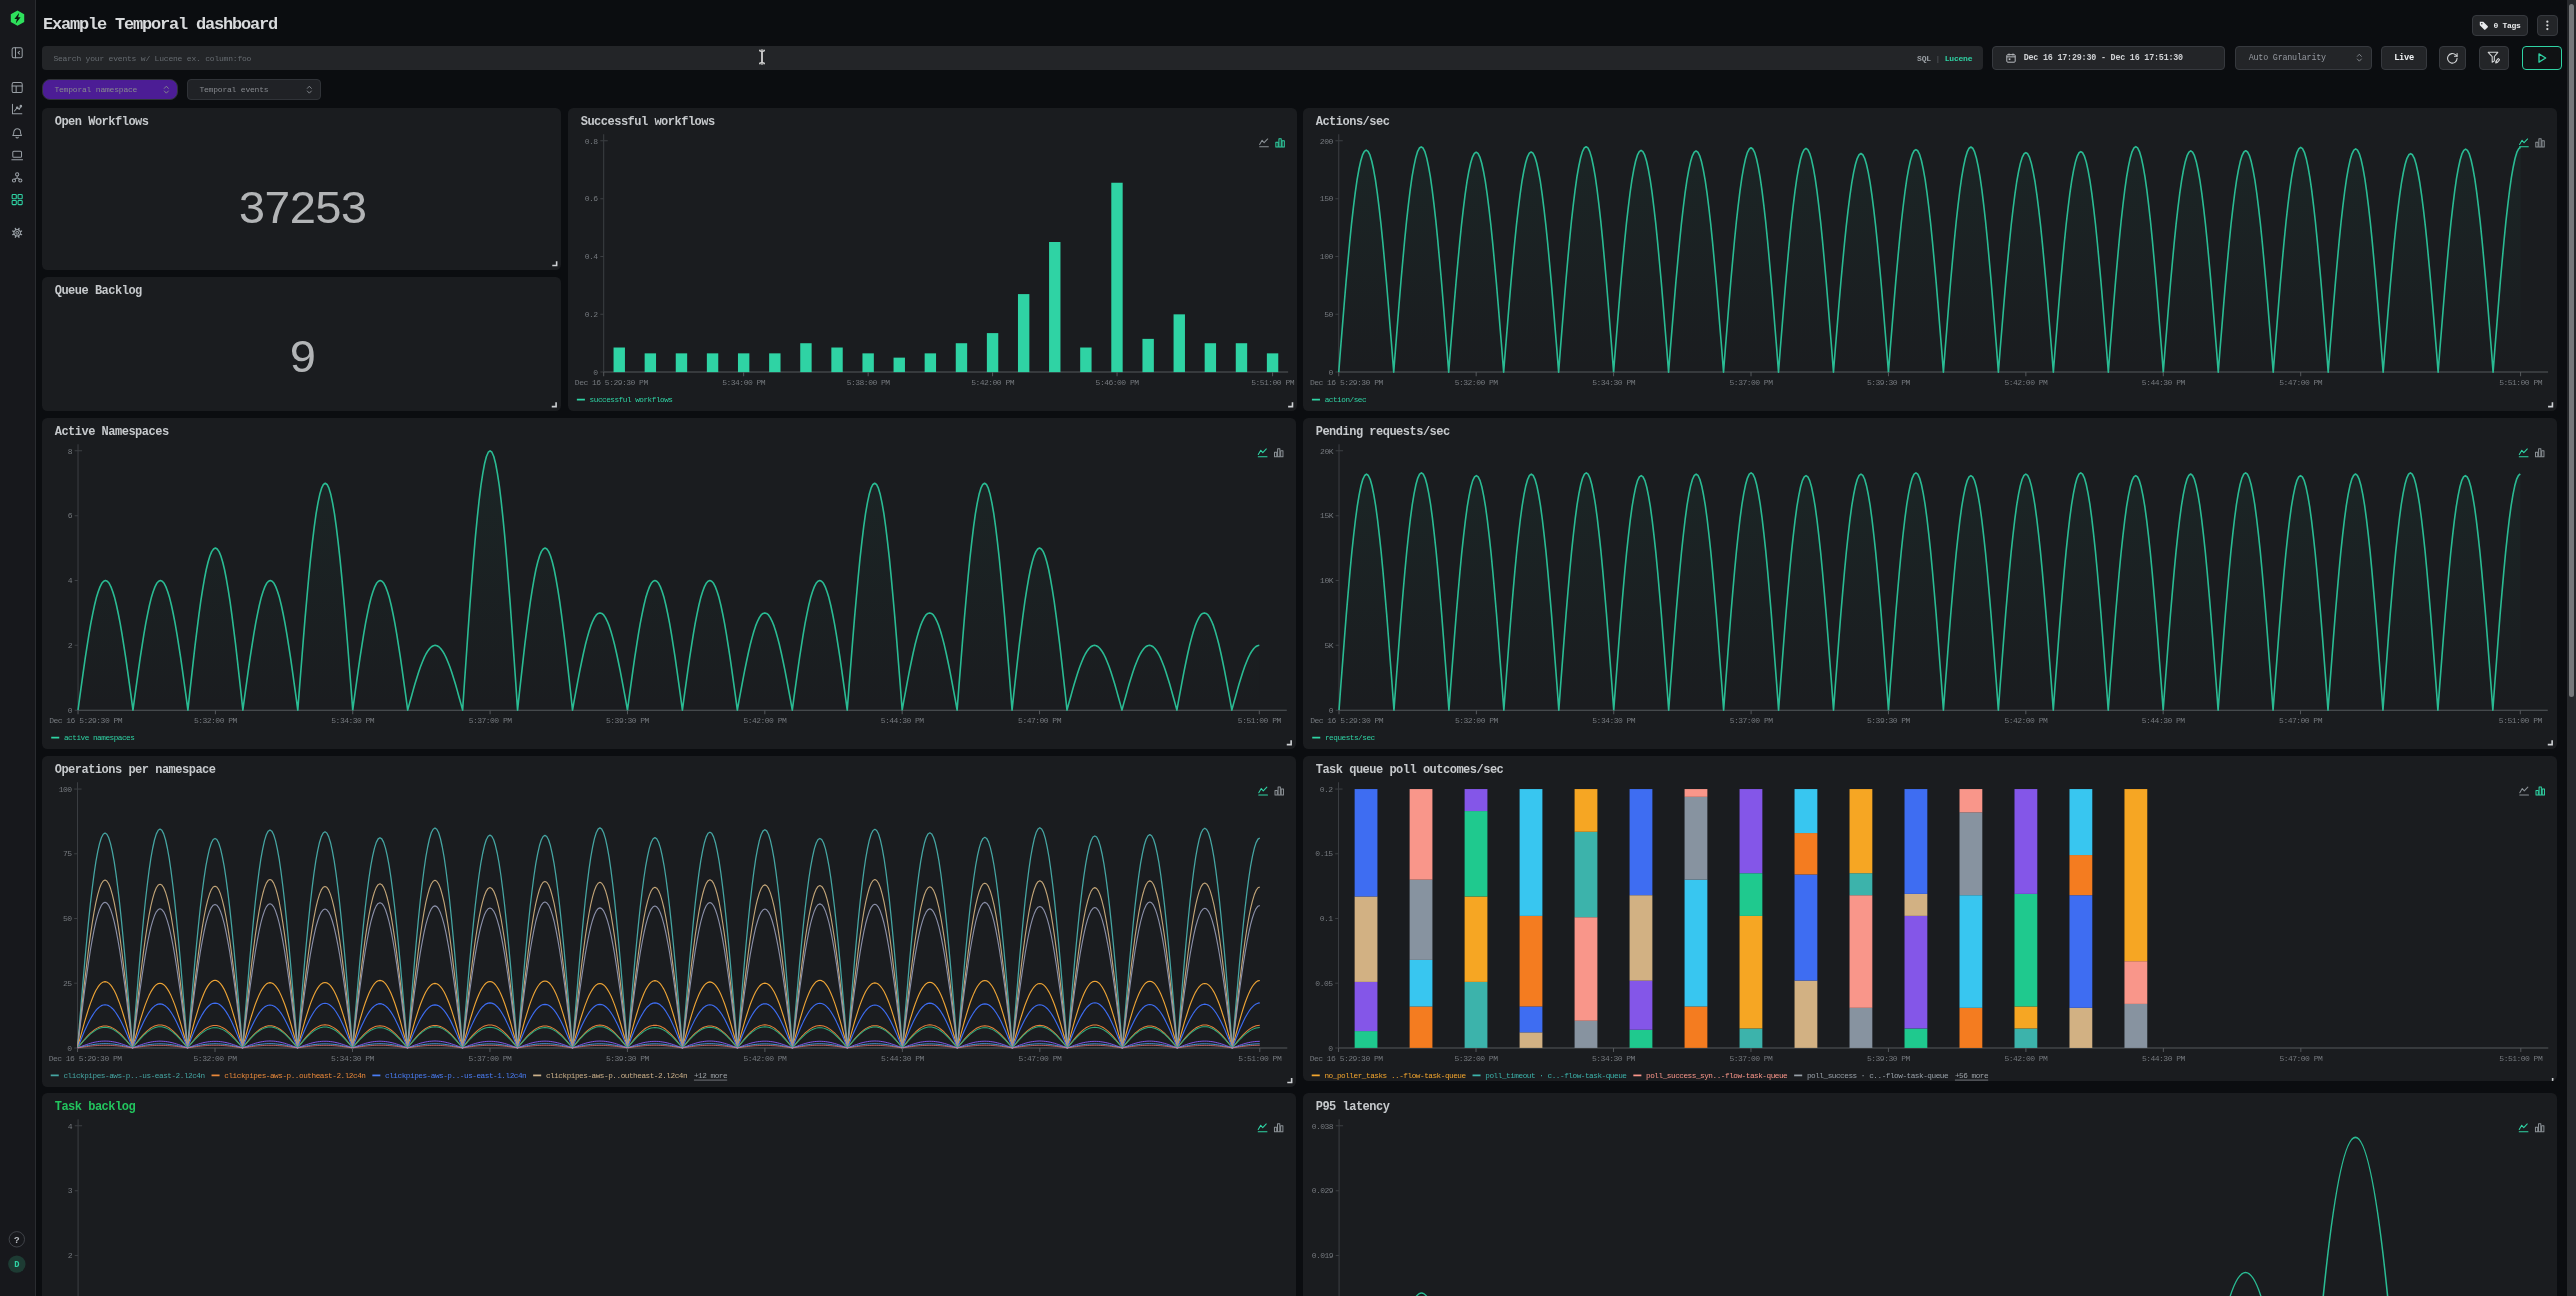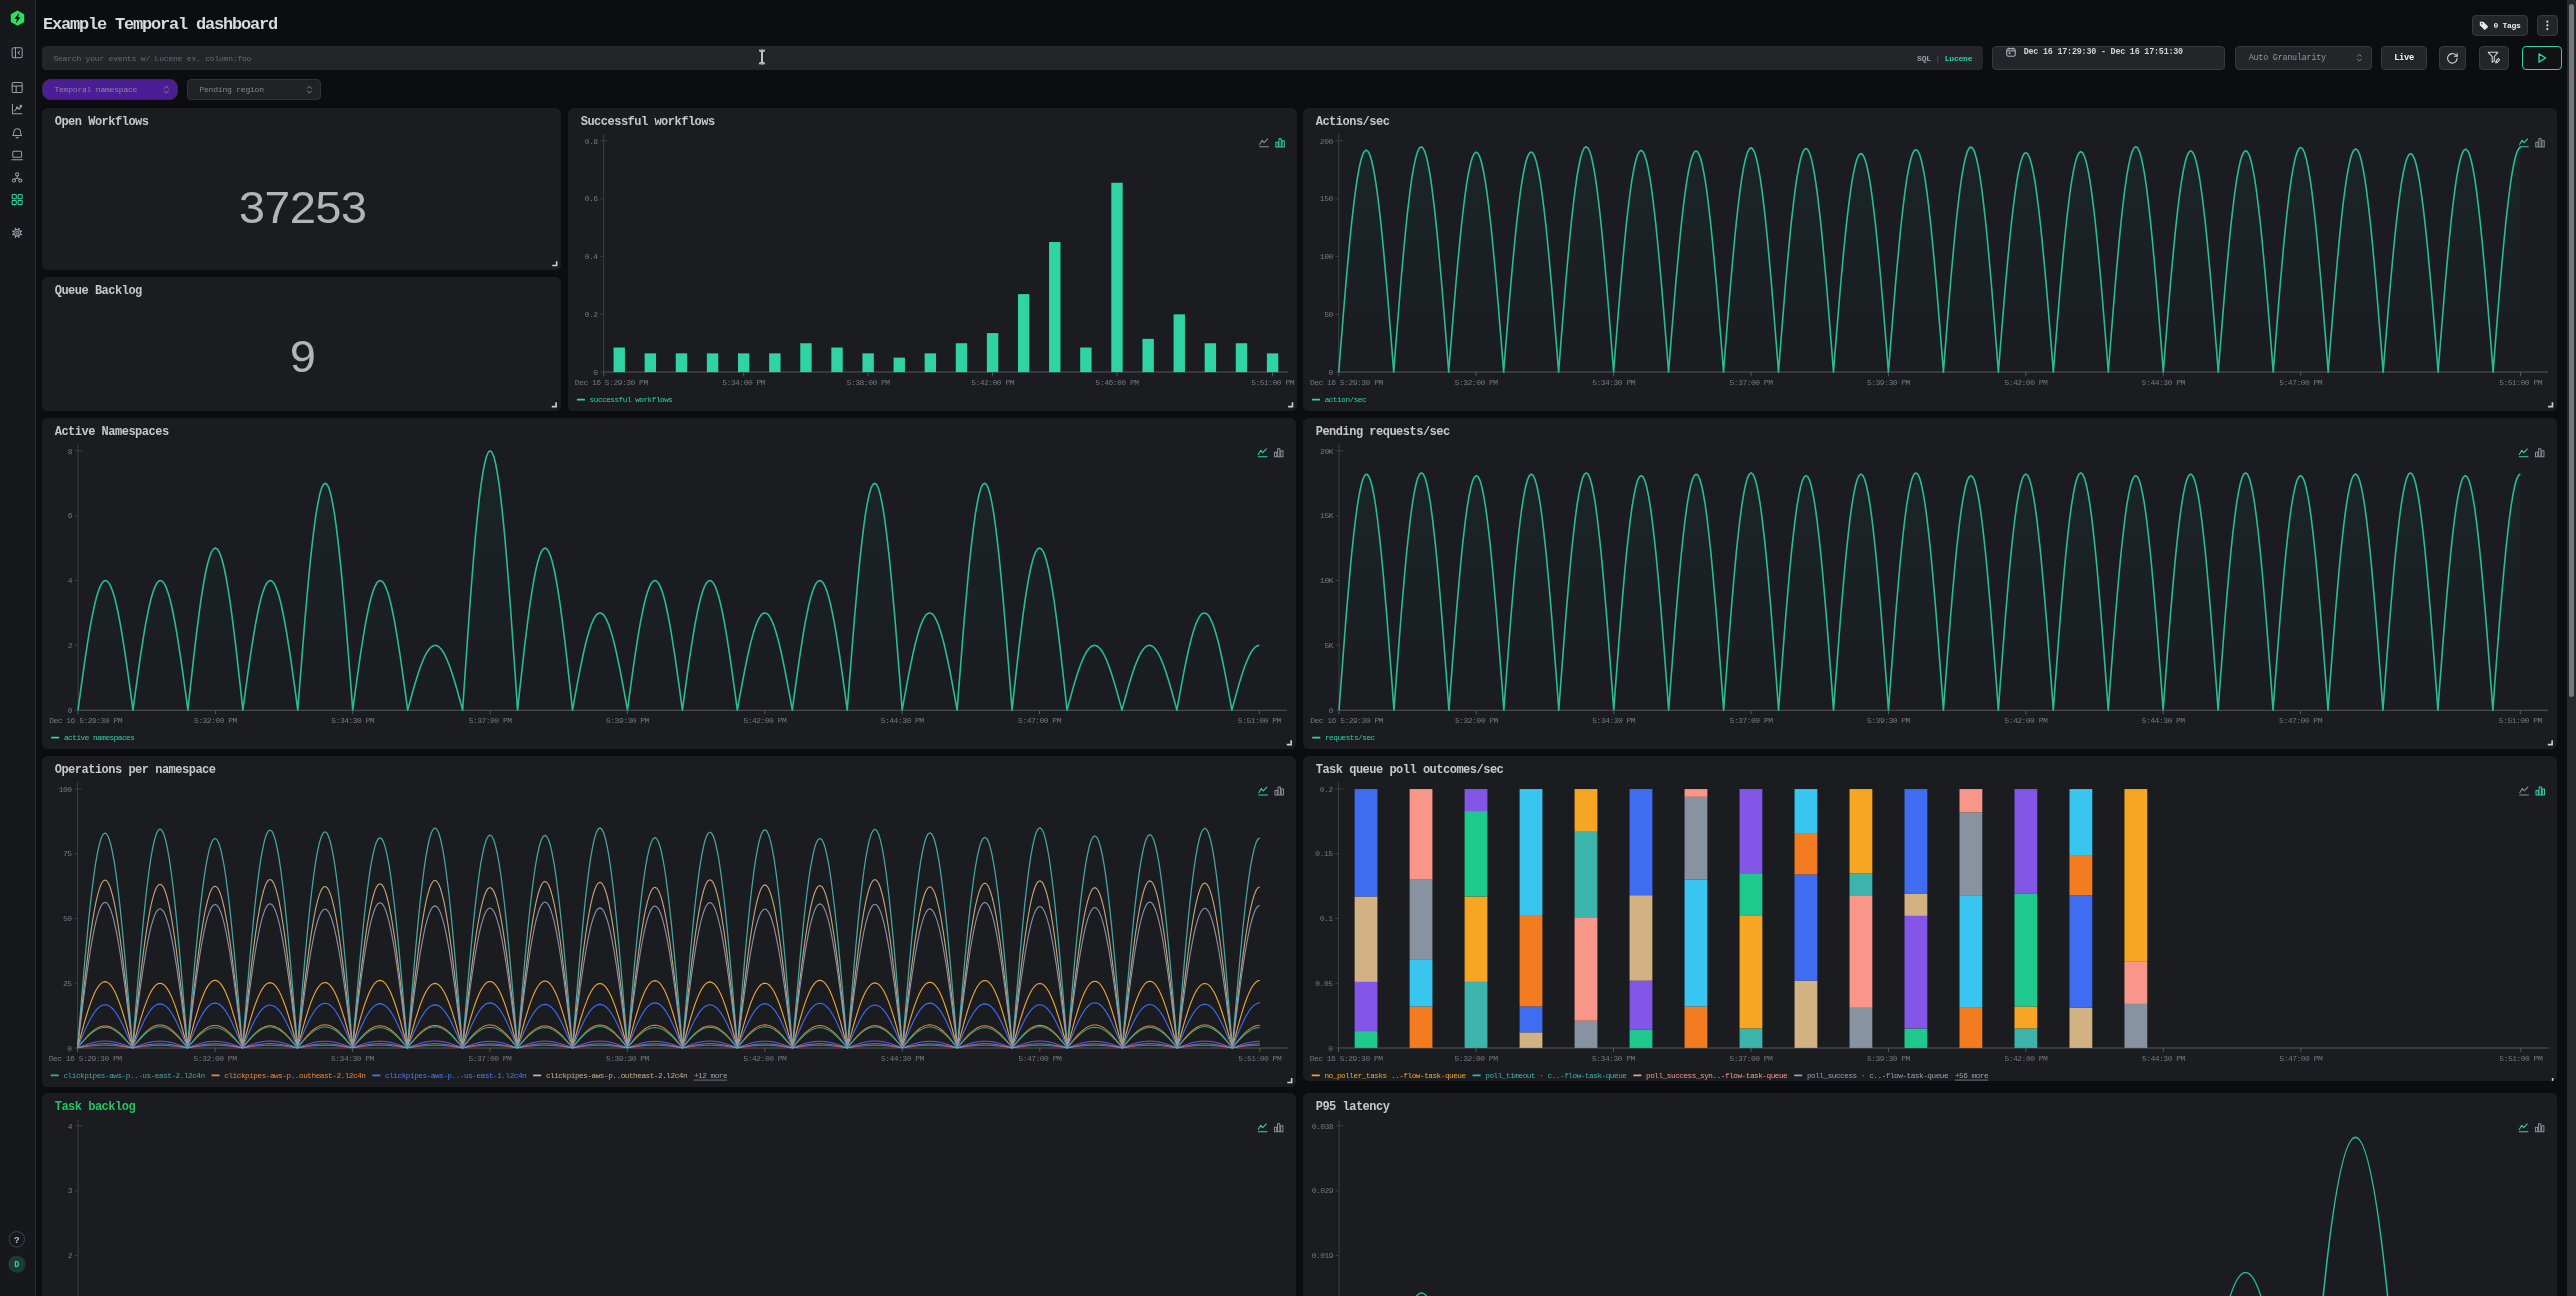--- a/index.html
+++ b/index.html
@@ -88,21 +88,21 @@
     <span style="margin-left:auto;margin-right:10.7px;font:700 8px Liberation Mono, monospace;letter-spacing:-0.2px;color:#9ba0a5;">SQL <span style="color:#5a5e63;font-weight:400;">|</span> <span style="color:#2fd3a4;">Lucene</span></span>
   </div>
 <svg width="8" height="16" viewBox="0 0 12 24" style="position:absolute;left:758px;top:49px;">
     <g stroke="#ffffff" stroke-width="2.6" fill="none">
       <path d="M2,2 Q4.5,3.5 6,2 Q7.5,3.5 10,2 M2,22 Q4.5,20.5 6,22 Q7.5,20.5 10,22 M6,2.5 V21.5"></path>
     </g>
     <g stroke="#9a9a9a" stroke-width="1.4" fill="none">
       <path d="M2.4,1.8 Q4.5,3.2 6,1.9 Q7.5,3.2 9.6,1.8 M2.4,22.2 Q4.5,20.8 6,22.1 Q7.5,20.8 9.6,22.2 M6,2.5 V21.5"></path>
     </g>
   </svg>
-<div style="position:absolute;left:1992px;top:46px;width:233px;height:24px;background:#232528;border:0.7px solid #36393e;border-radius:4px;box-sizing:border-box;display:flex;">
+<div style="position:absolute;left:1992px;top:46px;width:233px;height:24px;background:#232528;border:0.7px solid #36393e;border-radius:4px;box-sizing:border-box;display:flex;align-items:center;">
     <span style="margin-left:12.7px;display:flex;">
       <svg width="10" height="10" viewBox="0 0 15 15" fill="none" stroke="#b9bcc0" stroke-width="1.5">
         <rect x="1.2" y="2.5" width="12.6" height="11.3" rx="1.5"></rect>
         <path d="M4.5,0.8 V3.8 M10.5,0.8 V3.8 M1.2,5.8 H13.8"></path>
         <rect x="4" y="8" width="2.6" height="2.6" fill="#b9bcc0" stroke="none"></rect>
       </svg>
     </span>
     <span style="margin-left:8px;font:700 8.4px Liberation Mono, monospace;letter-spacing:-0.2px;color:#d0d2d5;">Dec 16 17:29:30 - Dec 16 17:51:30</span>
   </div>
 <div style="position:absolute;left:2235px;top:46px;width:137px;height:24px;background:#232528;border:0.7px solid #36393e;border-radius:4px;box-sizing:border-box;display:flex;align-items:center;">
@@ -138,21 +138,21 @@
 <div style="position:absolute;left:42px;top:79px;width:136px;height:21px;background:#4c1d95;border:0.7px solid #303338;border-radius:8px;box-sizing:border-box;display:flex;align-items:center;">
     <span style="margin-left:11.4px;font:400 8px Liberation Mono, monospace;letter-spacing:-0.2px;color:#86898e;">Temporal namespace</span>
     <span style="margin-left:auto;margin-right:7.4px;display:flex;">
       <svg width="6.7" height="9.4" viewBox="0 0 10 14" fill="none" stroke="#84888d" stroke-width="1.4" stroke-linecap="round" stroke-linejoin="round">
         <path d="M2,5 L5,1.8 L8,5"></path>
         <path d="M2,9 L5,12.2 L8,9"></path>
       </svg>
     </span>
   </div>
 <div style="position:absolute;left:187px;top:79px;width:134px;height:21px;background:#202226;border:0.7px solid #303338;border-radius:4px;box-sizing:border-box;display:flex;align-items:center;">
-    <span style="margin-left:11.4px;font:400 8px Liberation Mono, monospace;letter-spacing:-0.2px;color:#86898e;">Pending region</span>
+    <span style="margin-left:11.4px;font:400 8px Liberation Mono, monospace;letter-spacing:-0.2px;color:#86898e;">Temporal events</span>
     <span style="margin-left:auto;margin-right:7.4px;display:flex;">
       <svg width="6.7" height="9.4" viewBox="0 0 10 14" fill="none" stroke="#84888d" stroke-width="1.4" stroke-linecap="round" stroke-linejoin="round">
         <path d="M2,5 L5,1.8 L8,5"></path>
         <path d="M2,9 L5,12.2 L8,9"></path>
       </svg>
     </span>
   </div>
 <div style="position:absolute;left:2567px;top:0;width:9.4px;height:1297px;background:#26282b;"></div>
 <div style="position:absolute;left:2569px;top:4px;width:5.4px;height:693px;background:#76787a;border-radius:2.7px;"></div>
 <div style="position:absolute;left:42px;top:108px;width:519px;height:162px;background:#1a1c1f;border-radius:5.4px;overflow:hidden;">

